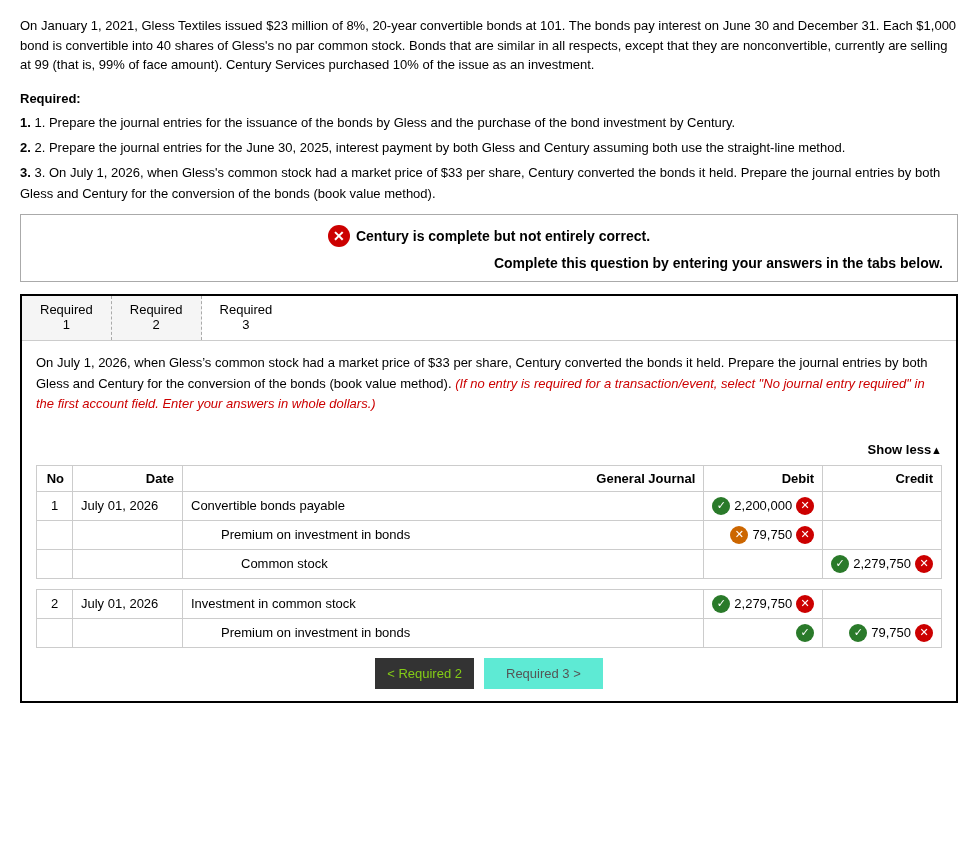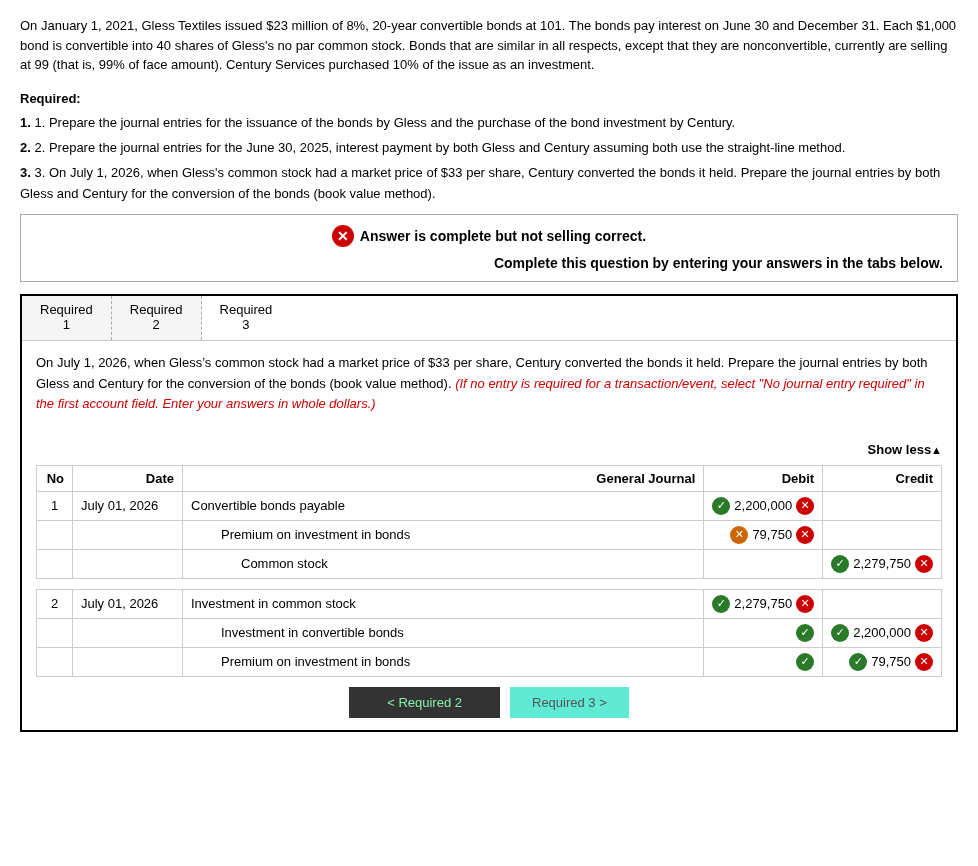--- a/index.html
+++ b/index.html
@@ -189,23 +189,23 @@
       padding-left: 50px;
     }
     .bottom-buttons {
       display: flex;
       gap: 10px;
       margin-top: 10px;
       justify-content: center;
     }
     .btn-dark {
       background: #333;
-      color: #86efac;
+      color: #84cc16;
       border: none;
-      padding: 8px 38px;
+      padding: 8px 12px;
       font-size: 13px;
       cursor: pointer;
       display: flex;
       align-items: center;
       gap: 4px;
     }
     .btn-light {
       background: #5eead4;
       color: #555;
       border: none;
@@ -228,21 +228,21 @@
 <div class="required-section">
   <p><span class="bold">Required:</span></p>
   <p><span class="bold">1.</span> <span>1. Prepare the journal entries for the issuance of the bonds by Gless and the purchase of the bond investment by Century.</span></p>
   <p><span class="bold">2.</span> <span>2. Prepare the journal entries for the June 30, 2025, interest payment by both Gless and Century assuming both use the straight-line method.</span></p>
   <p><span class="bold">3.</span> <span>3. On July 1, 2026, when Gless's common stock had a market price of $33 per share, Century converted the bonds it held. Prepare the journal entries by both Gless and Century for the conversion of the bonds (book value method).</span></p>
 </div>
 
 <div class="answer-box">
   <div class="answer-status">
     <span class="status-icon-x">✕</span>
-    <span class="bold">Answer is complete but not selling correct.</span>
+    <span class="bold">Century is complete but not entirely correct.</span>
   </div>
   <div class="complete-msg">Complete this question by entering your answers in the tabs below.</div>
 </div>
 
 <div class="tabs-container">
   <div class="tabs-row">
     <div class="tab">
       <span>Required</span><br>
       <span class="tab-line2">1</span>
     </div>
@@ -335,39 +335,20 @@
           <td class="debit-col">
             <div class="cell-inner">
               <span class="icon-check">✓</span>
               <span>2,279,750</span>
               <span class="icon-x-red">✕</span>
             </div>
           </td>
           <td class="credit-col"></td>
         </tr>
 
-        <tr>
-          <td class="no-col"></td>
-          <td class="date-col"></td>
-          <td class="gj-col" colspan="2">
-            <span class="gj-indent">Investment in convertible bonds</span>
-          </td>
-          <td class="debit-col">
-            <div class="cell-inner">
-              <span class="icon-check">✓</span>
-            </div>
-          </td>
-          <td class="credit-col">
-            <div class="cell-inner">
-              <span class="icon-check">✓</span>
-              <span>2,200,000</span>
-              <span class="icon-x-red">✕</span>
-            </div>
-          </td>
-        </tr>
 
         <tr>
           <td class="no-col"></td>
           <td class="date-col"></td>
           <td class="gj-col" colspan="2">
             <span class="gj-indent">Premium on investment in bonds</span>
           </td>
           <td class="debit-col">
             <div class="cell-inner">
               <span class="icon-check">✓</span>

